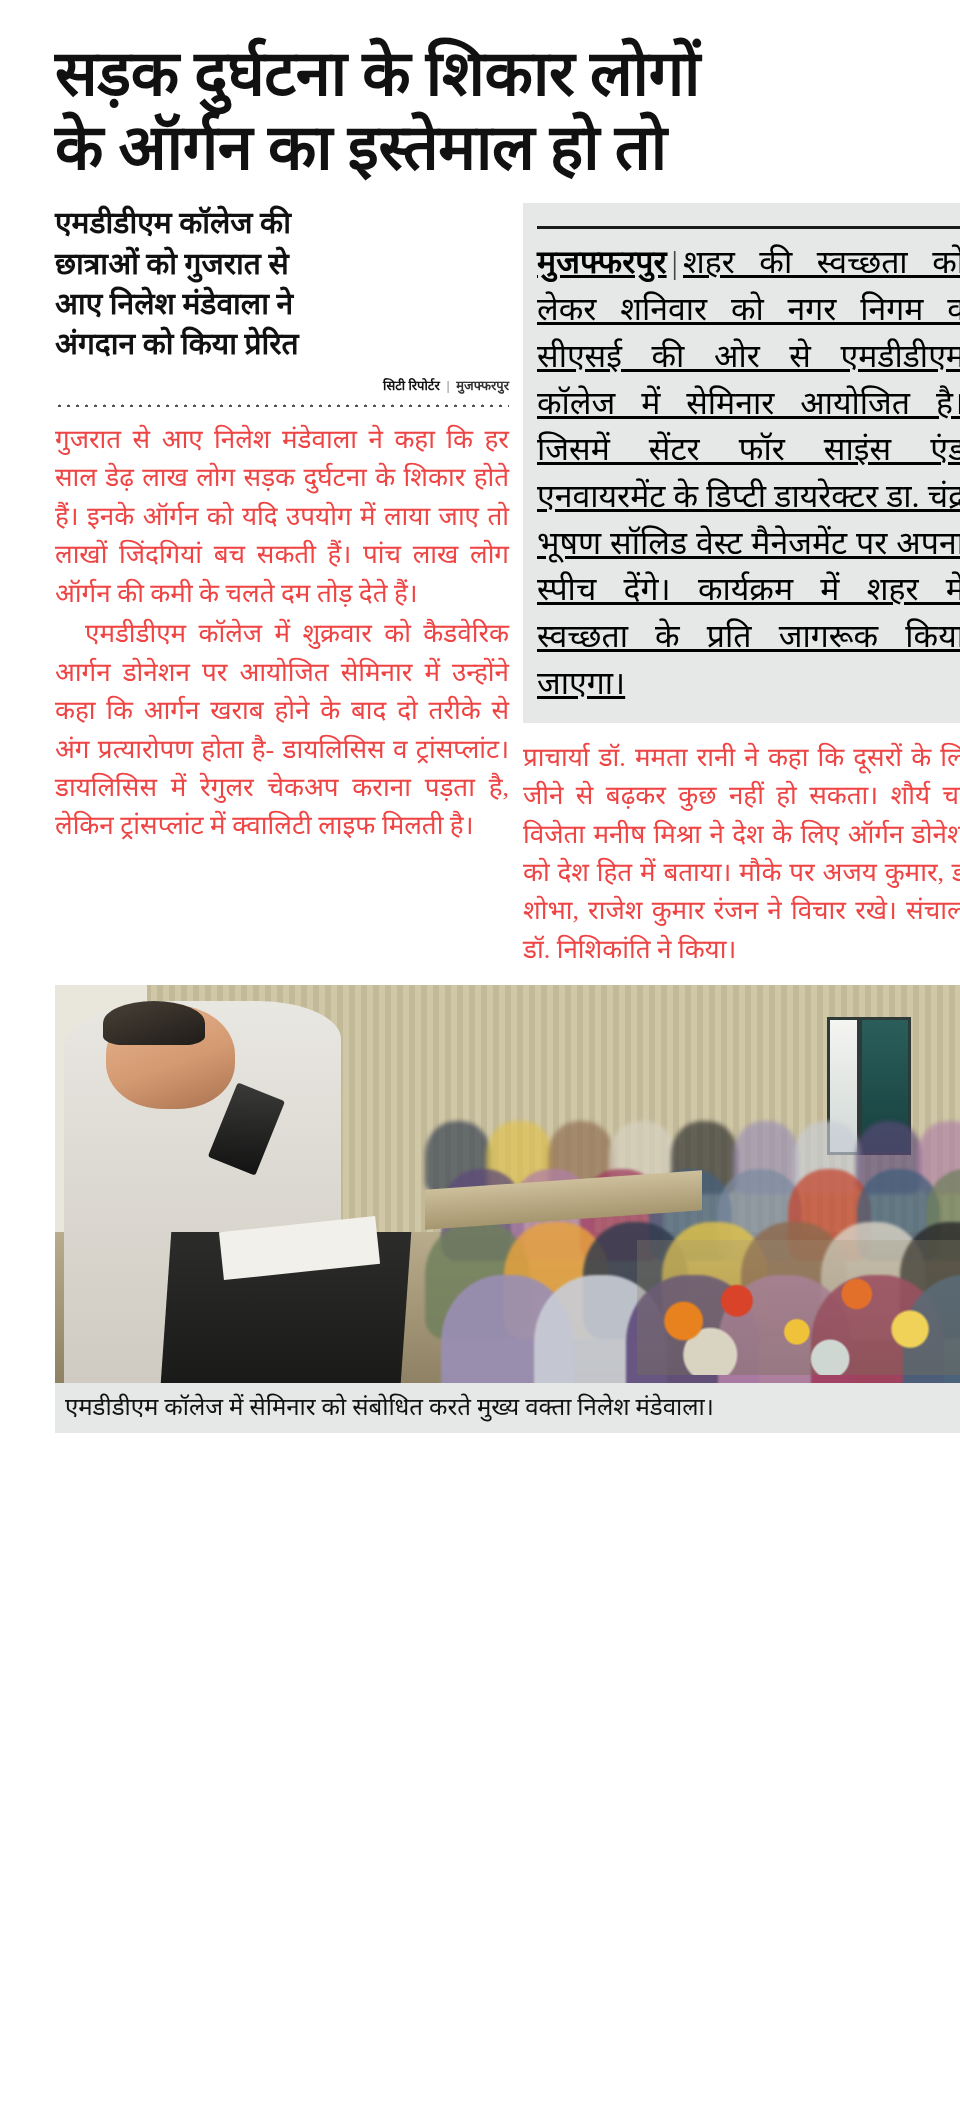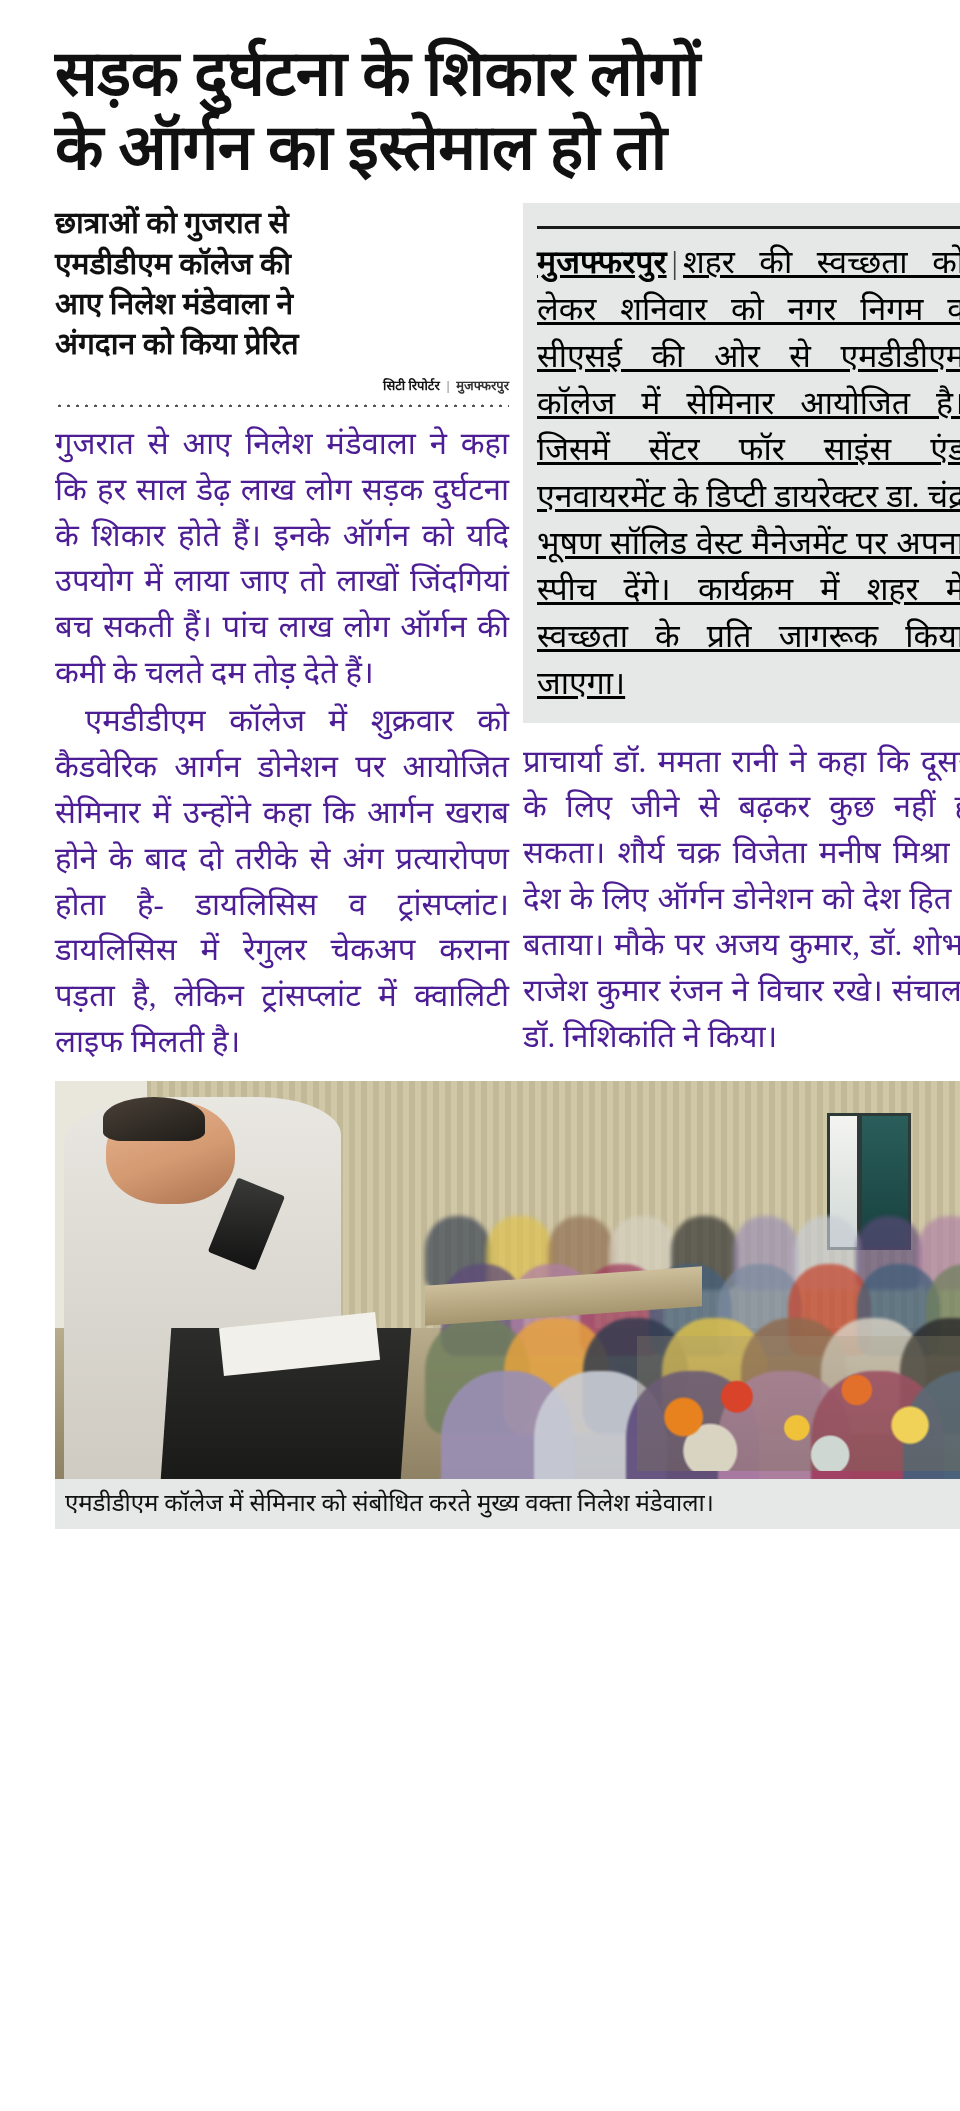--- a/index.html
+++ b/index.html
@@ -80,26 +80,26 @@
     margin-top:9px;
     height:4px;
     background-image:radial-gradient(circle, #555 1.4px, rgba(0,0,0,0) 1.6px);
     background-size:9px 4px;
     background-repeat:repeat-x;
     background-position:0 1px;
   }
 
   
   .body-p{
-    font-size:31px;
+    font-size:26px;
     line-height:1.48;
     text-align:justify;
     text-justify:inter-word;
     margin:0;
-    color:#4c1d95;
+    color:#ef4444;
   }
   .body-p + .body-p{ text-indent:30px; margin-top:2px; }
   .col-left .body-p:first-of-type{ margin-top:14px; }
 
   
   .greybox{
     background:#e6e8e8;
     padding:12px 14px 16px 14px;
     box-sizing:border-box;
   }
@@ -250,22 +250,22 @@
   <div class="headline">
     <span class="hl-line">सड़क दुर्घटना के शिकार लोगों</span>
     <span class="hl-line">के ऑर्गन का इस्तेमाल हो तो</span>
   </div>
 
   <div class="cols">
 
     <div class="col-left">
 
       <div class="deck">
+        <span class="d-line">एमडीडीएम कॉलेज की</span>
         <span class="d-line">छात्राओं को गुजरात से</span>
-        <span class="d-line">एमडीडीएम कॉलेज की</span>
         <span class="d-line">आए निलेश मंडेवाला ने</span>
         <span class="d-line">अंगदान को किया प्रेरित</span>
       </div>
 
       <div class="byline">
         <span>सिटी रिपोर्टर</span><span class="sep">|</span><span class="place">मुजफ्फरपुर</span>
       </div>
 
       <div class="dotrule"></div>
 

